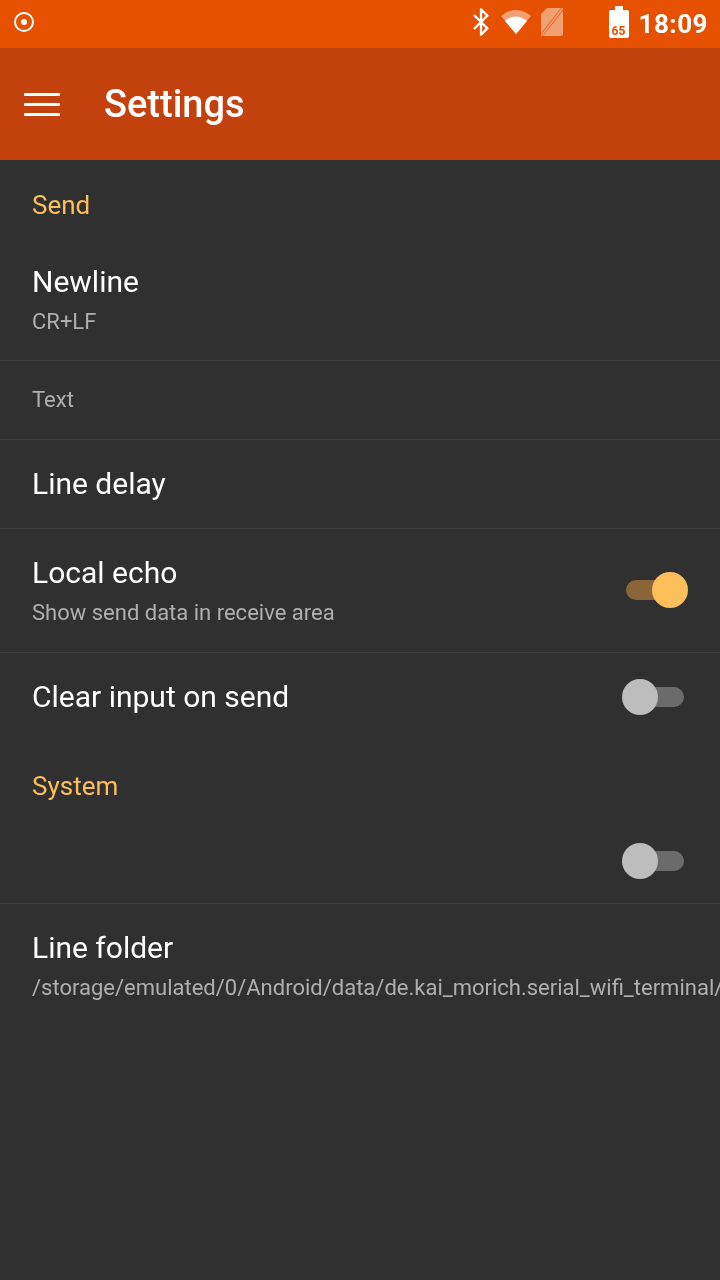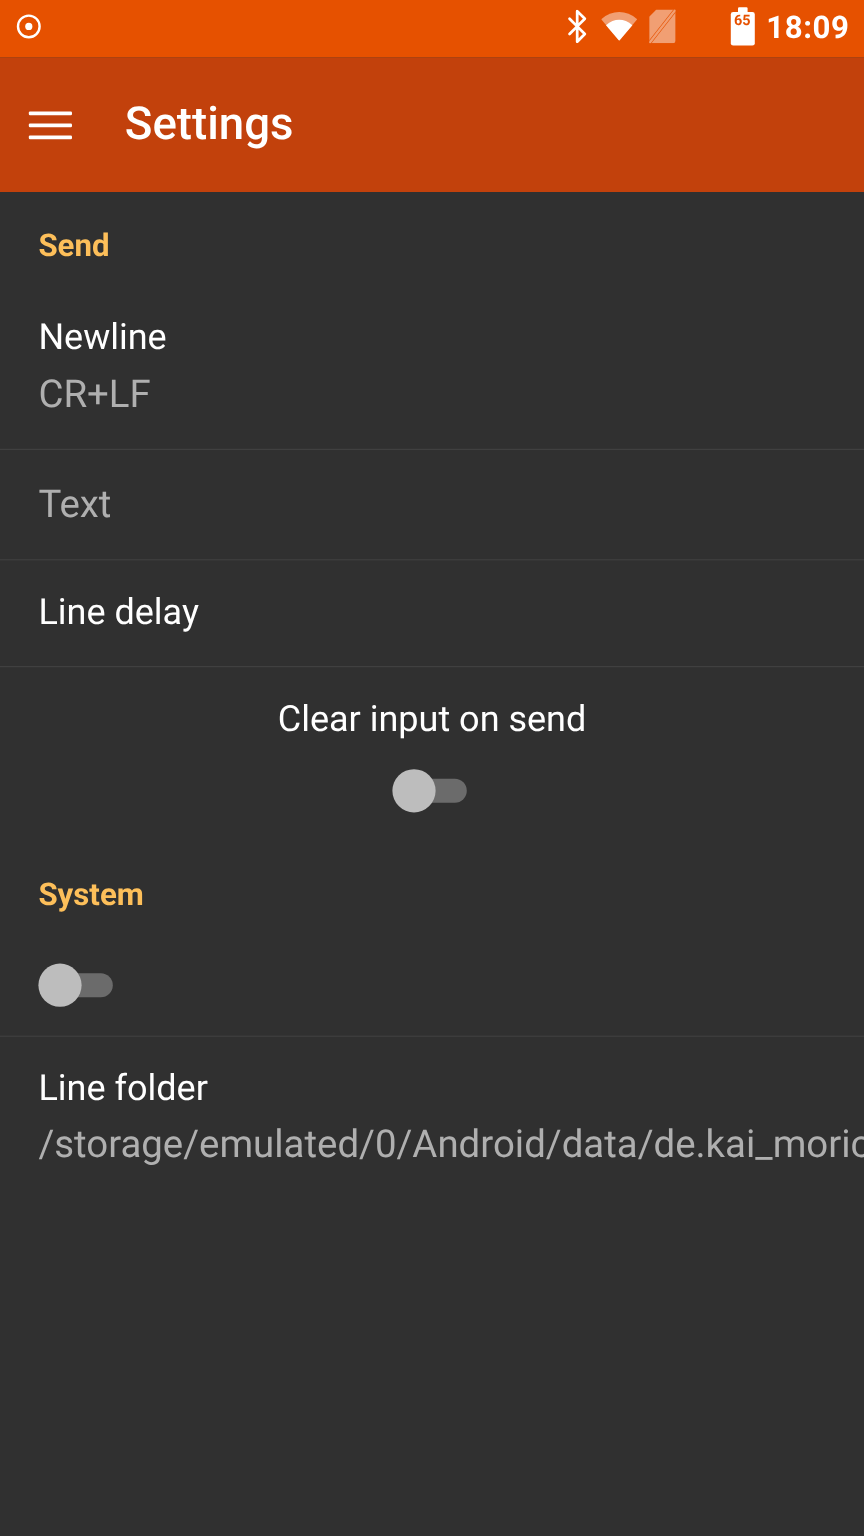--- a/index.html
+++ b/index.html
@@ -69,50 +69,50 @@
     font-weight: 500;
     color: #fff;
   }
   .content {
     display: flex;
     flex-direction: column;
   }
   .section-header {
     color: #FDBF5A;
     font-size: 26px;
-    font-weight: 700;
+    font-weight: 400;
     padding: 30px 32px 18px 32px;
   }
   .list-item {
     padding: 24px 32px 24px 32px;
     border-bottom: 1px solid #404040;
     display: flex;
     align-items: center;
-    justify-content: flex-start;
+    justify-content: flex-end;
     gap: 20px;
     cursor: pointer;
   }
   .list-item:last-of-type {
     border-bottom: none;
   }
   .item-text {
     display: flex;
     flex-direction: column;
     gap: 4px;
     flex: 1;
     min-width: 0;
   }
   .item-title {
     font-size: 30px;
     font-weight: 400;
     color: #fff;
     line-height: 1.35;
   }
   .item-subtitle {
-    font-size: 32px;
+    font-size: 22px;
     font-weight: 400;
     color: #AFAFAF;
     line-height: 1.35;
   }
   .switch {
     position: relative;
     width: 66px;
     height: 36px;
     flex-shrink: 0;
   }
@@ -136,21 +136,21 @@
   .switch.off .switch-track { background: #6b6b6b; }
   .switch.off .switch-thumb { background: #BDBDBD; left: 0; }
 
   .battery-box {
     position: relative;
     width: 20px;
     height: 28px;
     background: #fff;
     border-radius: 2px;
     display: flex;
-    align-items: flex-start;
+    align-items: flex-end;
     justify-content: center;
     margin-left: 36px;
   }
   .battery-cap {
     position: absolute;
     top: -4px;
     left: 50%;
     transform: translateX(-50%);
     width: 8px;
     height: 4px;
@@ -229,22 +229,32 @@
       <div class="item-subtitle">Text</div>
     </div>
   </div>
 
   <div class="list-item">
     <div class="item-text">
       <div class="item-title">Line delay</div>
     </div>
   </div>
 
-
-  <div class="list-item" style="border-bottom:none;flex-direction:column;">
+  <div class="list-item">
+    <div class="item-text">
+      <div class="item-title">Local echo</div>
+      <div class="item-subtitle">Show send data in receive area</div>
+    </div>
+    <div class="switch on">
+      <div class="switch-track"></div>
+      <div class="switch-thumb"></div>
+    </div>
+  </div>
+
+  <div class="list-item" style="border-bottom:none;">
     <div class="item-text">
       <div class="item-title">Clear input on send</div>
     </div>
     <div class="switch off">
       <div class="switch-track"></div>
       <div class="switch-thumb"></div>
     </div>
   </div>
 
   <div class="section-header">System</div>

